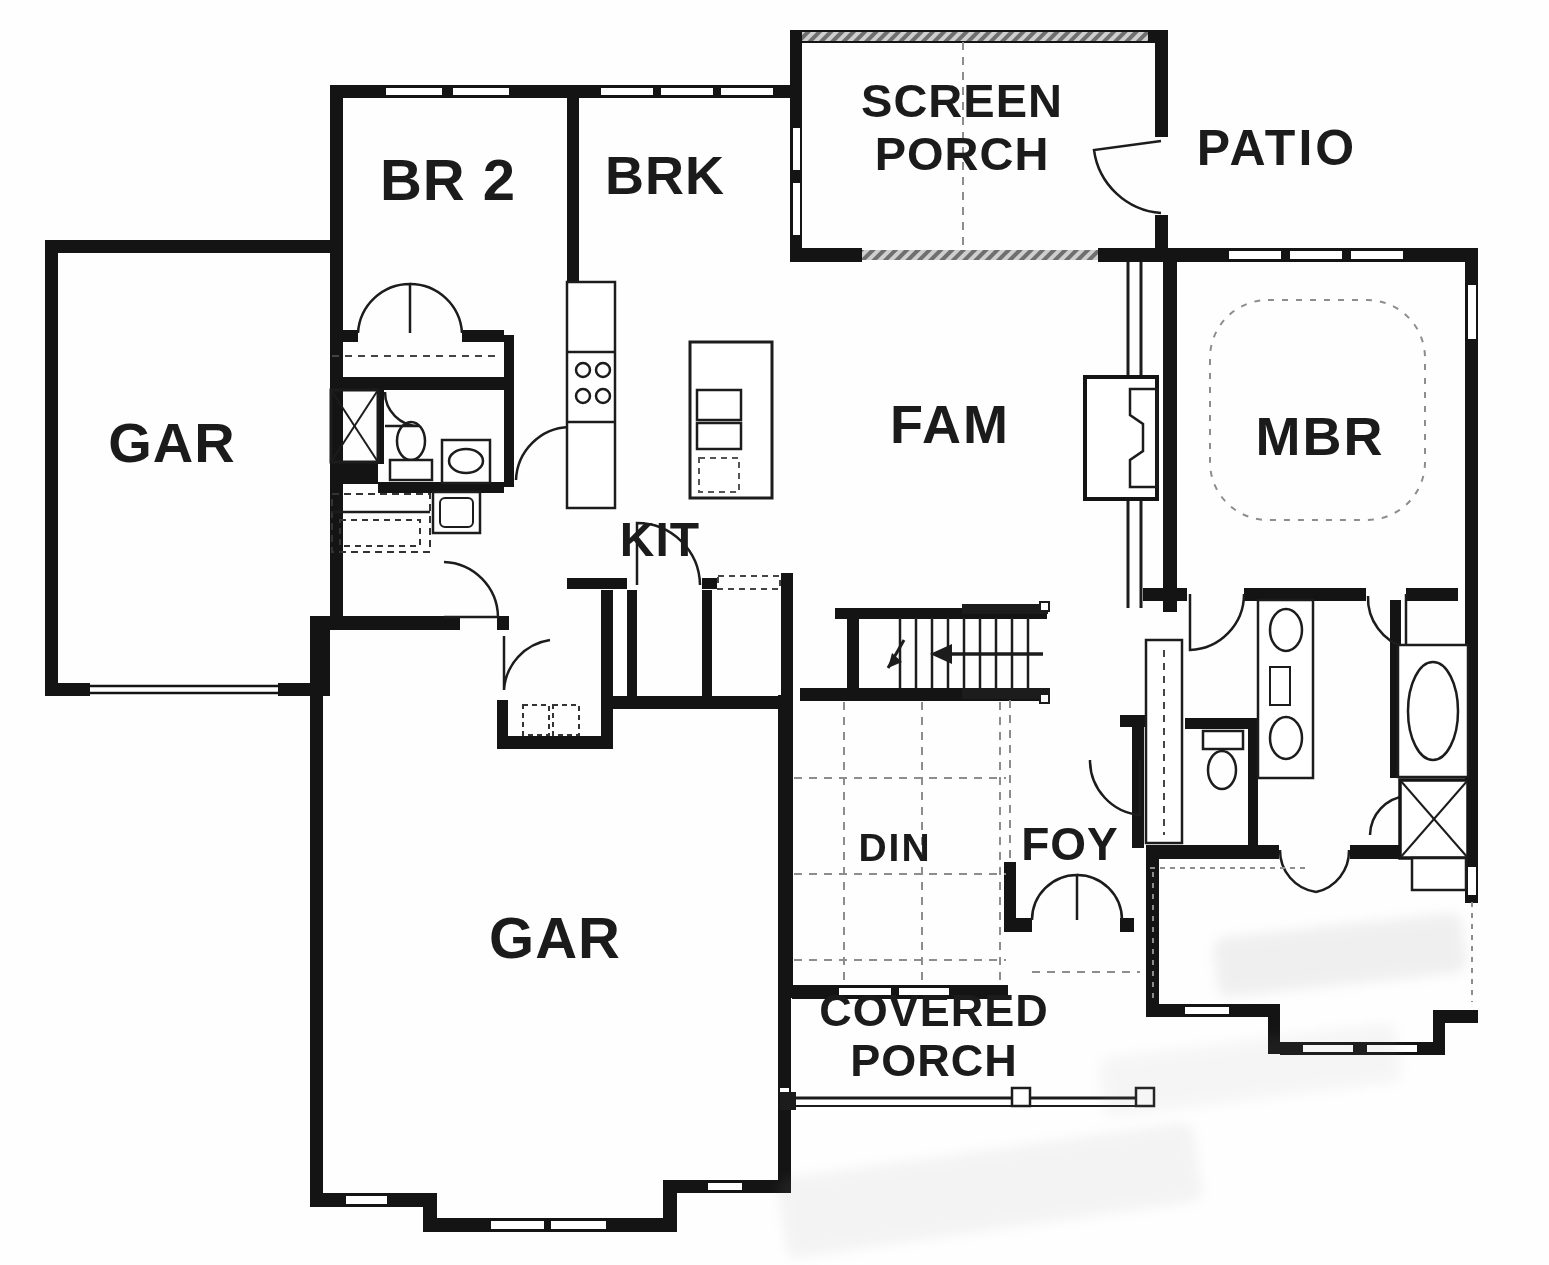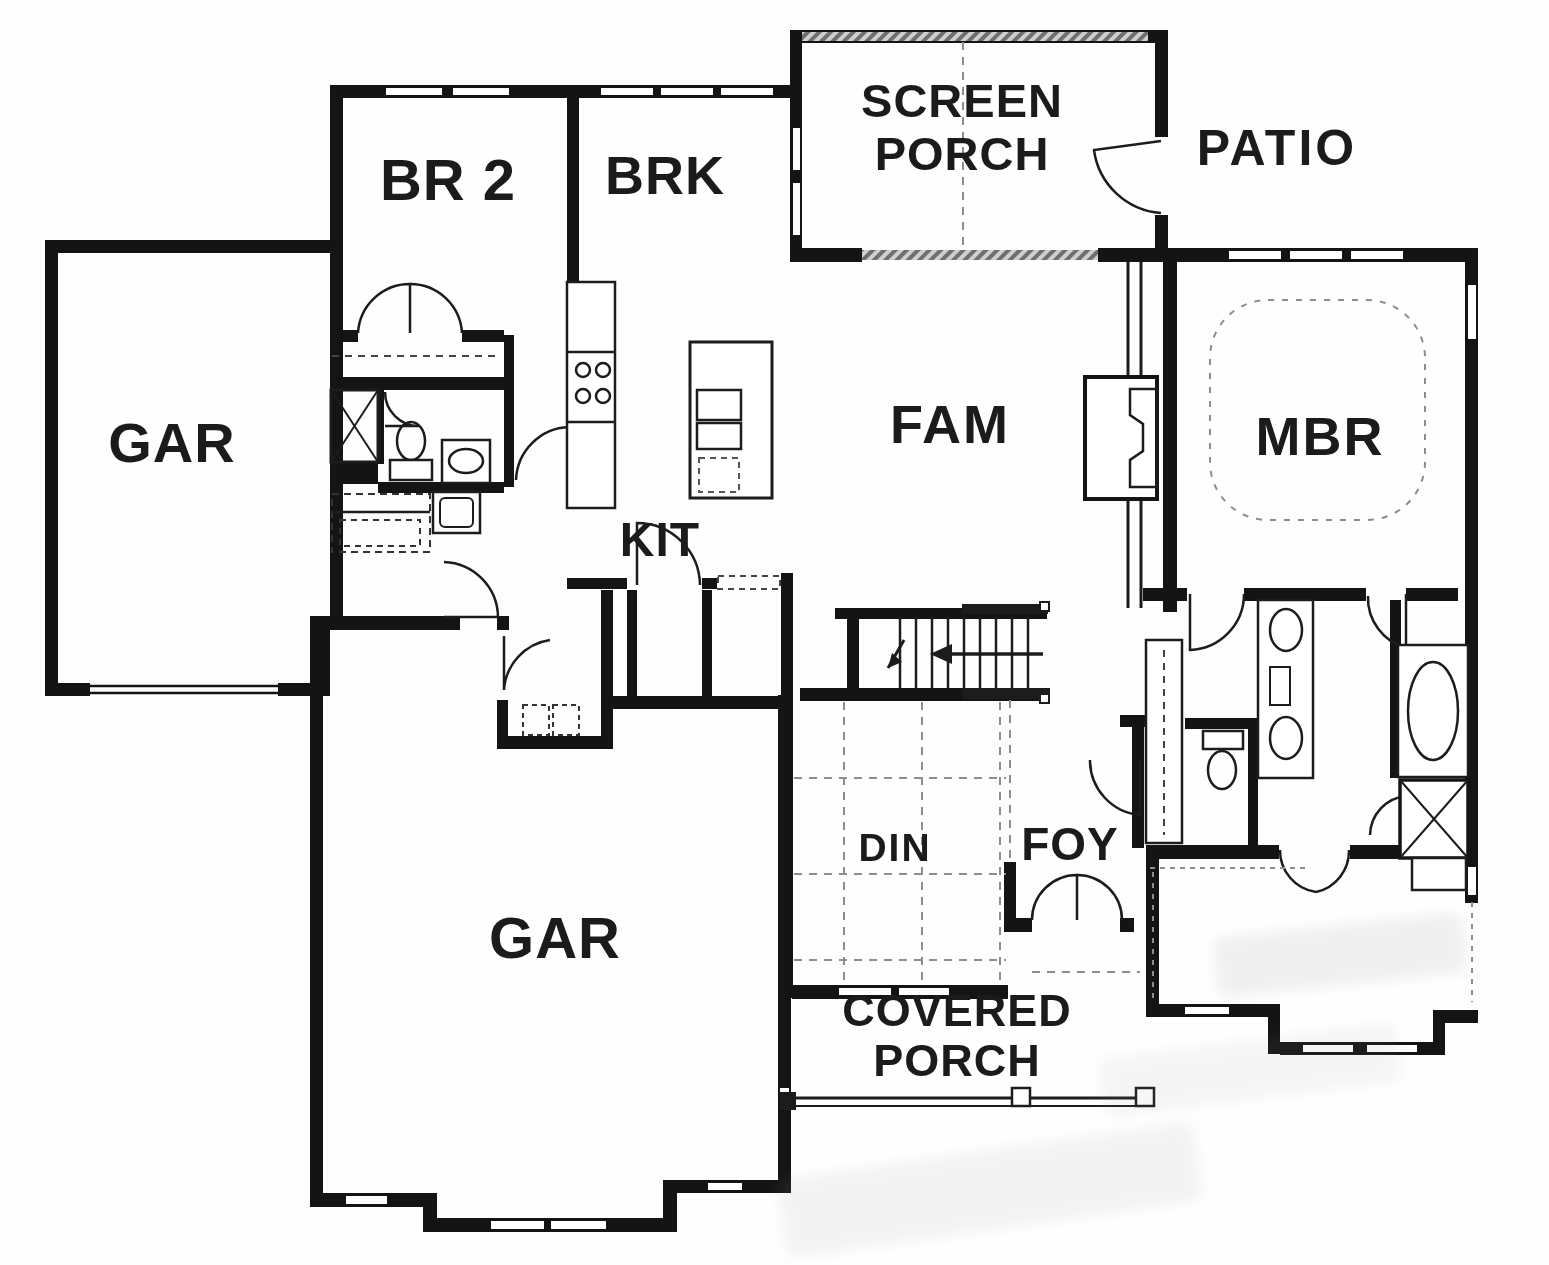--- a/index.html
+++ b/index.html
@@ -13,21 +13,21 @@
   .l-br2{left:448px;top:180px;font-size:58px;}
   .l-brk{left:665px;top:175px;font-size:54px;}
   .l-screen-porch{left:962px;top:128px;font-size:47px;width:340px;}
   .l-patio{left:1277px;top:148px;font-size:50px;letter-spacing:3px;}
   .l-fam{left:950px;top:424px;font-size:54px;letter-spacing:2px;}
   .l-mbr{left:1320px;top:412px;font-size:54px;letter-spacing:2px;margin-top:24px;}
   .l-kit{left:660px;top:540px;font-size:48px;}
   .l-din{left:895px;top:848px;font-size:39px;letter-spacing:2px;}
   .l-foy{left:1070px;top:845px;font-size:46px;}
   .l-gar-main{left:555px;top:938px;font-size:58px;}
-  .l-covered-porch{left:957px;top:1036px;font-size:45px;width:310px;}
+  .l-covered-porch{left:934px;top:1036px;font-size:45px;width:310px;}
   .smudge{position:absolute;background:#9a9a9a;opacity:0.14;filter:blur(6px);border-radius:12px;}
 </style>
 </head>
 <body>
 
 <div id="plan">
 
 <svg width="1549" height="1265" viewBox="0 0 1549 1265">
   <defs>
     <pattern id="hatch" width="8" height="8" patternUnits="userSpaceOnUse" patternTransform="rotate(45)">

